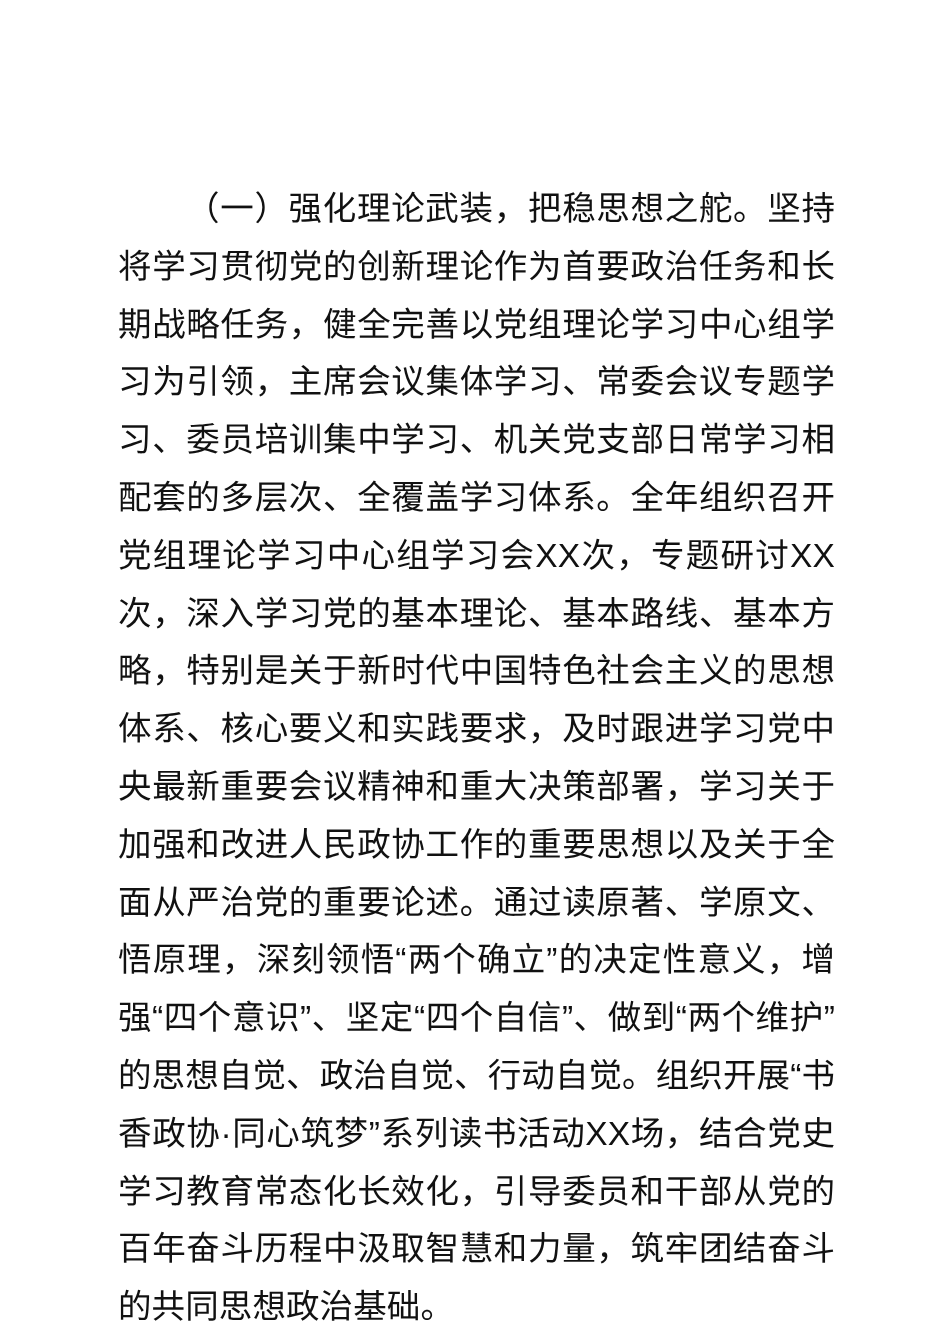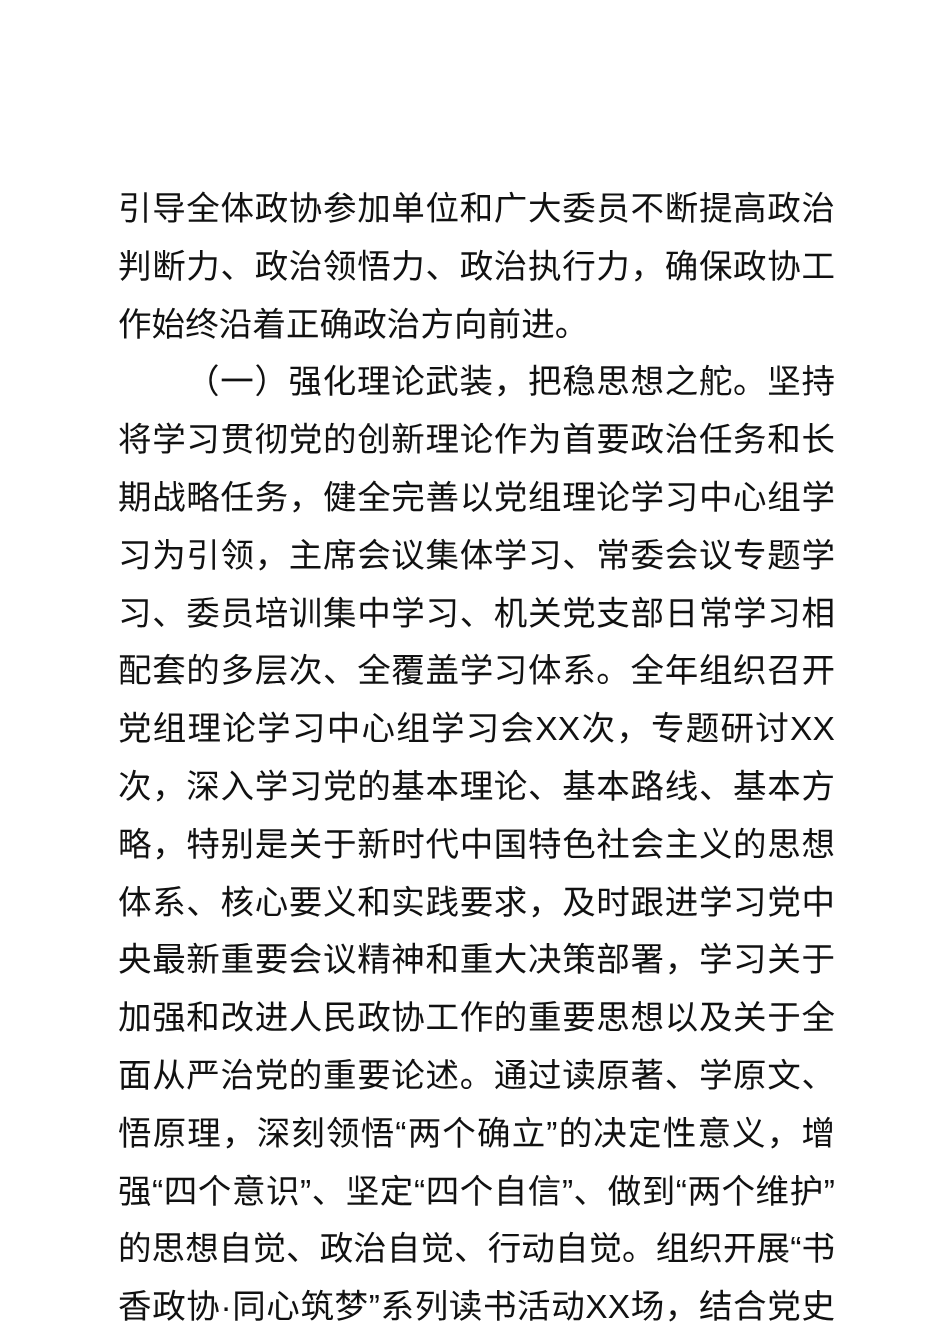--- a/index.html
+++ b/index.html
@@ -52,22 +52,19 @@
     font-weight: normal;
     letter-spacing: 0.2px;
   }
 </style>
 </head>
 <body>
 
 <div class="page">
   <div class="page-body">
 
-    <p class="para">
-      <span>引导全体政协参加单位和广大委员不断提高政治判断力、政治领悟力、政治执行力，确保政协工作始终沿着正确政治方向前进。</span>
-    </p>
 
     <p class="para indent">
       <span class="heading-run">（一）强化理论武装，把稳思想之舵。</span><span>坚持将学习贯彻党的创新理论作为首要政治任务和长期战略任务，健全完善以党组理论学习中心组学习为引领，主席会议集体学习、常委会议专题学习、委员培训集中学习、机关党支部日常学习相配套的多层次、全覆盖学习体系。全年组织召开党组理论学习中心组学习会XX次，专题研讨XX次，深入学习党的基本理论、基本路线、基本方略，特别是关于新时代中国特色社会主义的思想体系、核心要义和实践要求，及时跟进学习党中央最新重要会议精神和重大决策部署，学习关于加强和改进人民政协工作的重要思想以及关于全面从严治党的重要论述。通过读原著、学原文、悟原理，深刻领悟“两个确立”的决定性意义，增强“四个意识”、坚定“四个自信”、做到“两个维护”的思想自觉、政治自觉、行动自觉。组织开展“书香政协·同心筑梦”系列读书活动XX场，结合党史学习教育常态化长效化，引导委员和干部从党的百年奋斗历程中汲取智慧和力量，筑牢团结奋斗的共同思想政治基础。</span>
     </p>
 
   </div>
 </div>
 
 </body></html>

